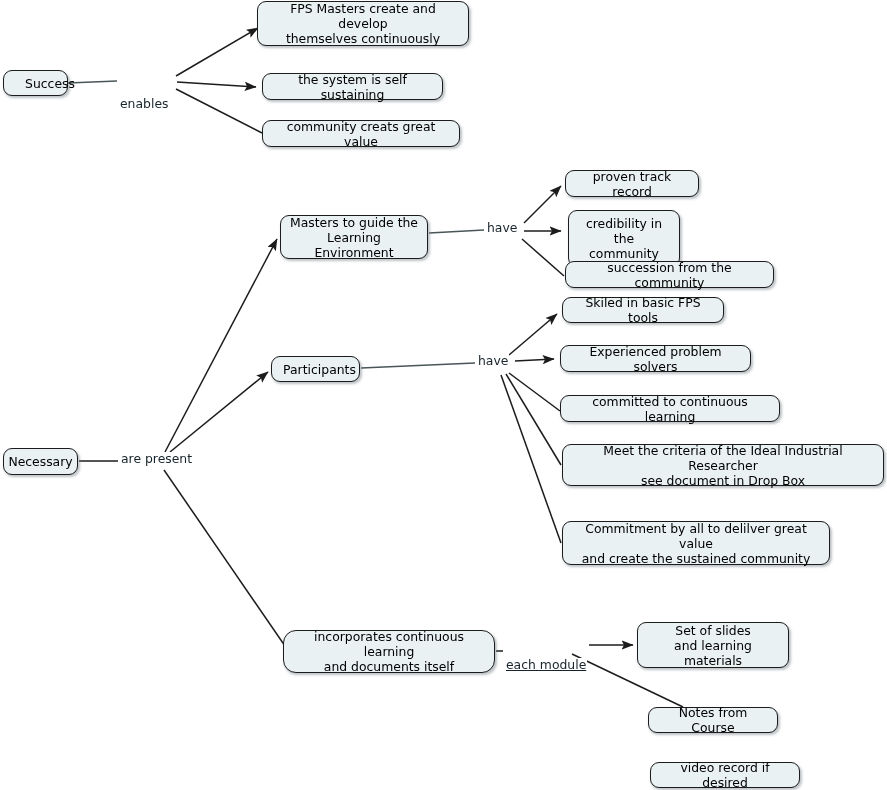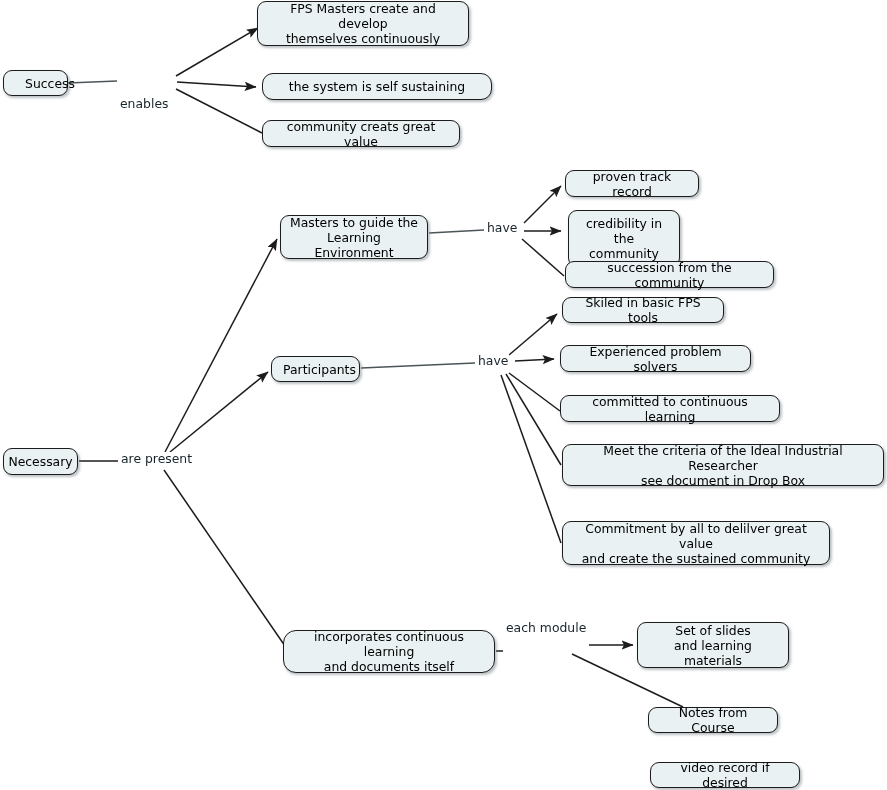--- a/index.html
+++ b/index.html
@@ -95,21 +95,21 @@
 
     <path d="M589,645 L633,645" stroke="#1c1c1c" stroke-width="1.5" fill="none" marker-end="url(#arrow)"></path>
     <path d="M572,654 L683,707" stroke="#1c1c1c" stroke-width="1.5" fill="none"></path>
   </svg>
 
   <div class="node" style="left:3px; top:70px; width:65px; height:26px;padding-left:36px;">Success</div>
 
   <div class="node" style="left:257px; top:1px; width:212px; height:45px;">FPS Masters create and develop
 themselves continuously</div>
 
-  <div class="node" style="left:262px; top:73px; width:230px; height:27px;border-radius:11px;">the system is self sustaining</div>
+  <div class="node" style="left:262px; top:73px; width:181px; height:27px;">the system is self sustaining</div>
 
   <div class="node" style="left:262px; top:120px; width:198px; height:27px;">community creats great value</div>
 
   <div class="node" style="left:3px; top:448px; width:75px; height:27px;">Necessary</div>
 
   <div class="node" style="left:280px; top:215px; width:148px; height:44px;">Masters to guide the
 Learning Environment</div>
 
   <div class="node" style="left:565px; top:170px; width:134px; height:27px;">proven track record</div>
 
@@ -143,15 +143,15 @@
   <div class="node" style="left:650px; top:762px; width:150px; height:26px;">video record if desired</div>
 
   <div class="link-label" style="left:119px; top:69px;margin-top:28px;">enables</div>
 
   <div class="link-label" style="left:120px; top:452px;">are present</div>
 
   <div class="link-label" style="left:486px; top:221px;">have</div>
 
   <div class="link-label" style="left:477px; top:354px;">have</div>
 
-  <div class="link-label" style="left:505px; top:621px;">each module</div>
+  <div class="link-label" style="left:505px; top:658px;text-decoration:underline;">each module</div>
 
 </div>
 
 </body></html>

